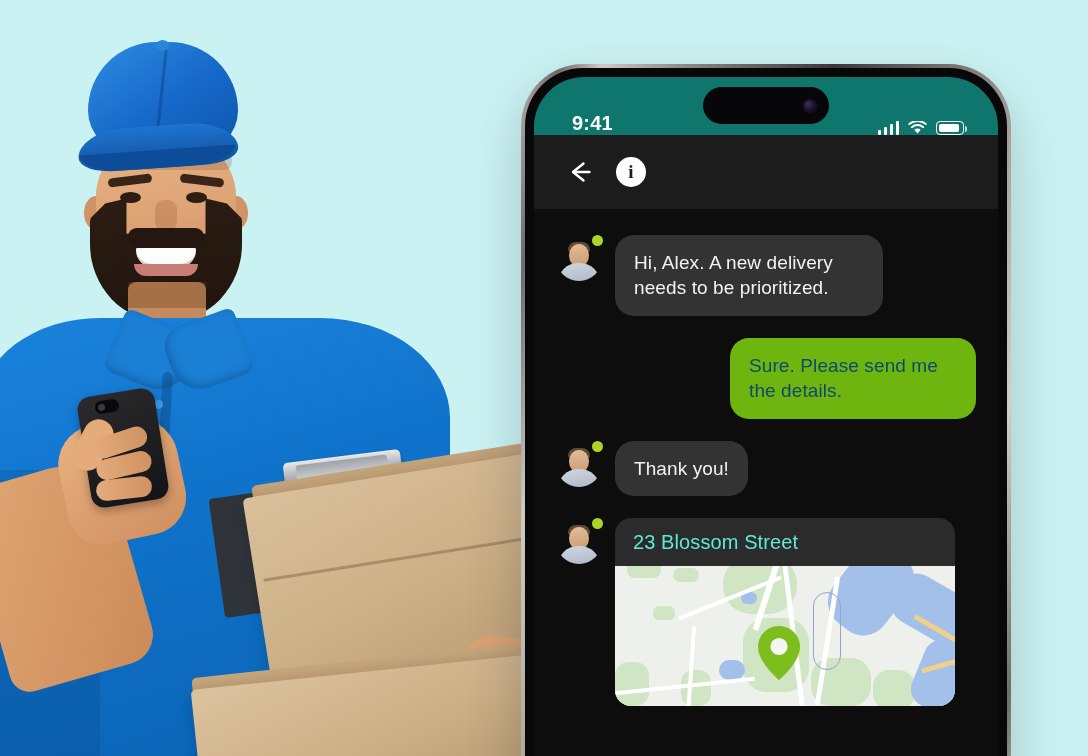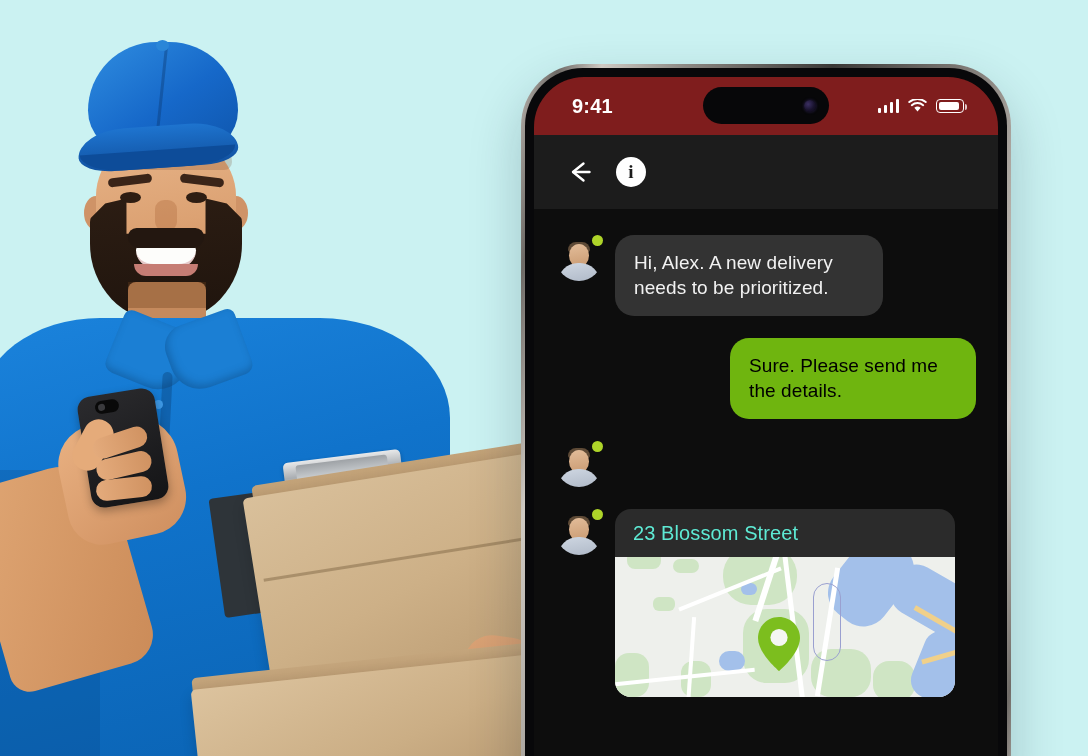--- a/index.html
+++ b/index.html
@@ -234,22 +234,22 @@
   
   .btn-side { position:absolute; background:linear-gradient(90deg,#5d5955,#b3aea8,#706c67); border-radius:2px; }
   .btn-silent { left:-2px; top:174px; width:4px; height:32px; }
   .btn-volup  { left:-3px; top:250px; width:5px; height:60px; }
   .btn-voldn  { left:-3px; top:326px; width:5px; height:60px; }
   .btn-power  { right:-3px; top:278px; width:5px; height:92px; }
 
   
   .statusbar {
     position:relative; height:58px;
-    background:#7f1d1d;
-    display:flex; align-items:center; justify-content:space-between;
+    background:#0f766e;
+    display:flex; align-items:flex-end; justify-content:space-between;
     padding:0 34px 0 38px;
   }
   .clock { color:#fff; font-size:20px; font-weight:700; letter-spacing:.2px; }
   .island {
     position:absolute; left:50%; top:10px; transform:translateX(-50%);
     width:126px; height:37px; background:#070709; border-radius:20px;
     display:flex; align-items:center; justify-content:flex-end; padding-right:13px;
   }
   .island-cam {
     width:12px; height:12px; border-radius:50%;
@@ -322,21 +322,21 @@
   .status-dot {
     position:absolute; right:-1px; top:0px; width:11px; height:11px;
     border-radius:50%; background:#aed429;
   }
 
   .bubble {
     max-width:268px; padding:15px 19px;
     border-radius:19px; font-size:19px; line-height:1.34; letter-spacing:.1px;
   }
   .bubble.in  { background:#333333; color:#f2f2f2; }
-  .bubble.out { background:#6fb50f; color:#000000; max-width:246px; }
+  .bubble.out { background:#6fb50f; color:#0c4a6e; max-width:246px; }
 
   
   .loc-card {
     width:340px; border-radius:16px; overflow:hidden; background:#2b2b2b;
   }
   .loc-head { padding:13px 18px 12px 18px; }
   .loc-title { color:#5eead4; font-size:20px; font-weight:400; letter-spacing:.1px; }
   .loc-coords { color:#9b9b9b; font-size:17px; margin-top:2px; letter-spacing:.1px; }
   .loc-map { position:relative; height:140px; background:#eef0ec; overflow:hidden; }
 
@@ -469,20 +469,21 @@
 
           <div class="msg-row in">
             <div class="avatar-wrap">
               <div class="avatar">
                 <div class="av-hair"></div>
                 <div class="av-head"></div>
                 <div class="av-body"></div>
               </div>
               <div class="status-dot"></div>
             </div>
+            <div class="bubble in">Thank you!</div>
           </div>
 
           <div class="msg-row in">
             <div class="avatar-wrap">
               <div class="avatar">
                 <div class="av-hair"></div>
                 <div class="av-head"></div>
                 <div class="av-body"></div>
               </div>
               <div class="status-dot"></div>

